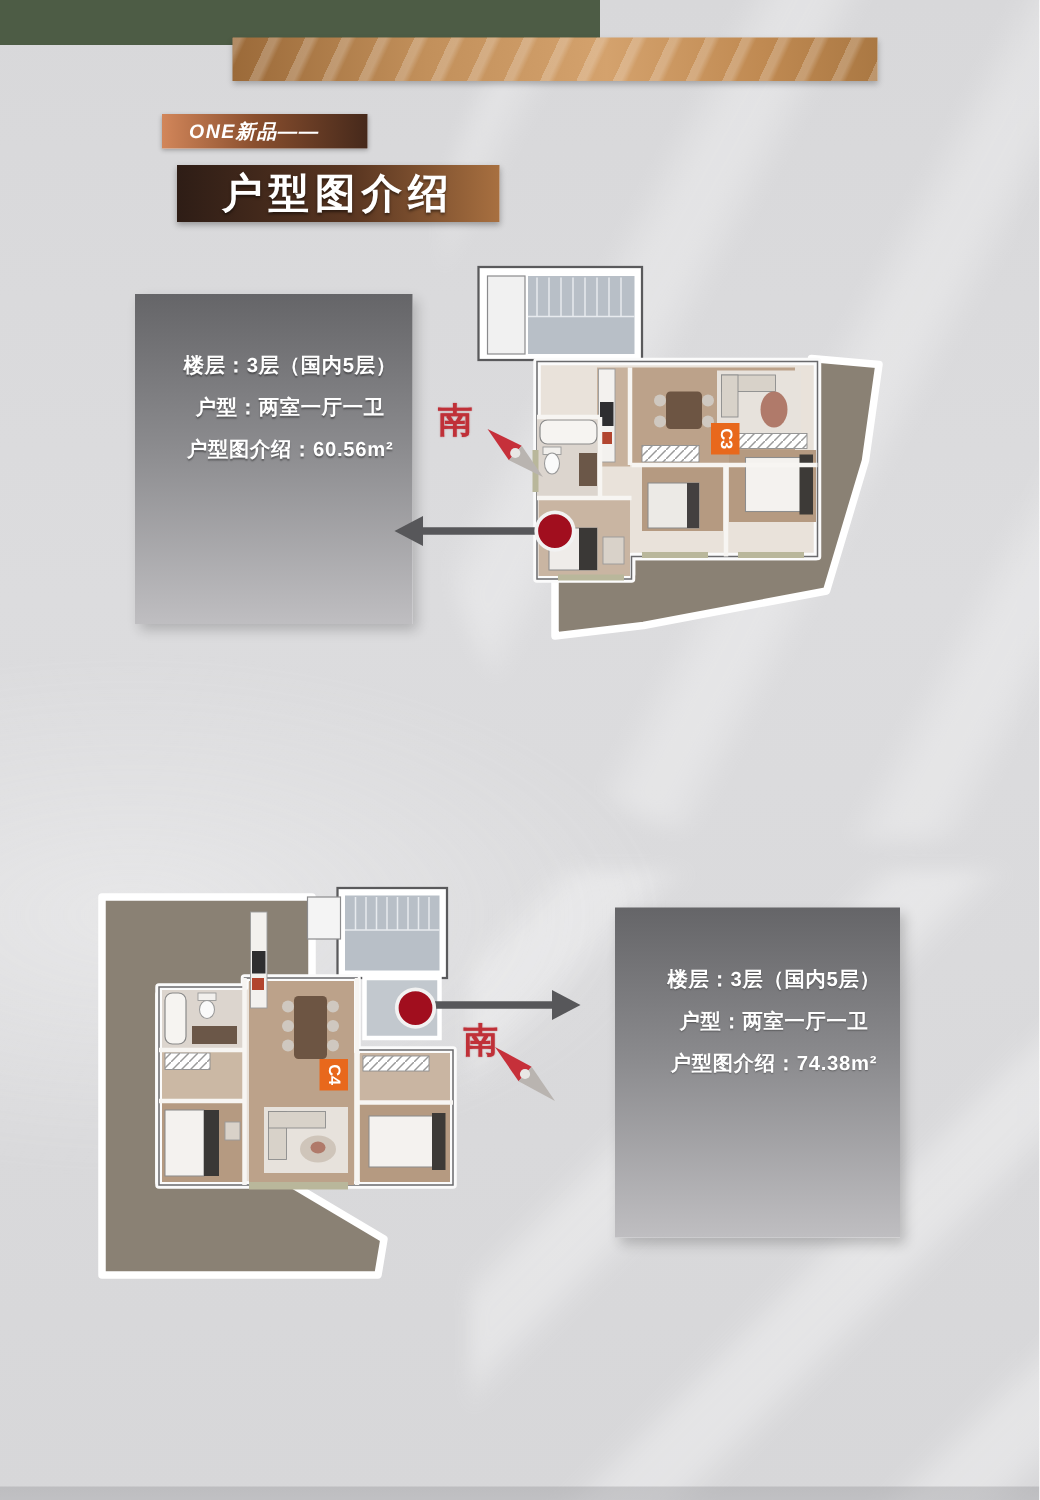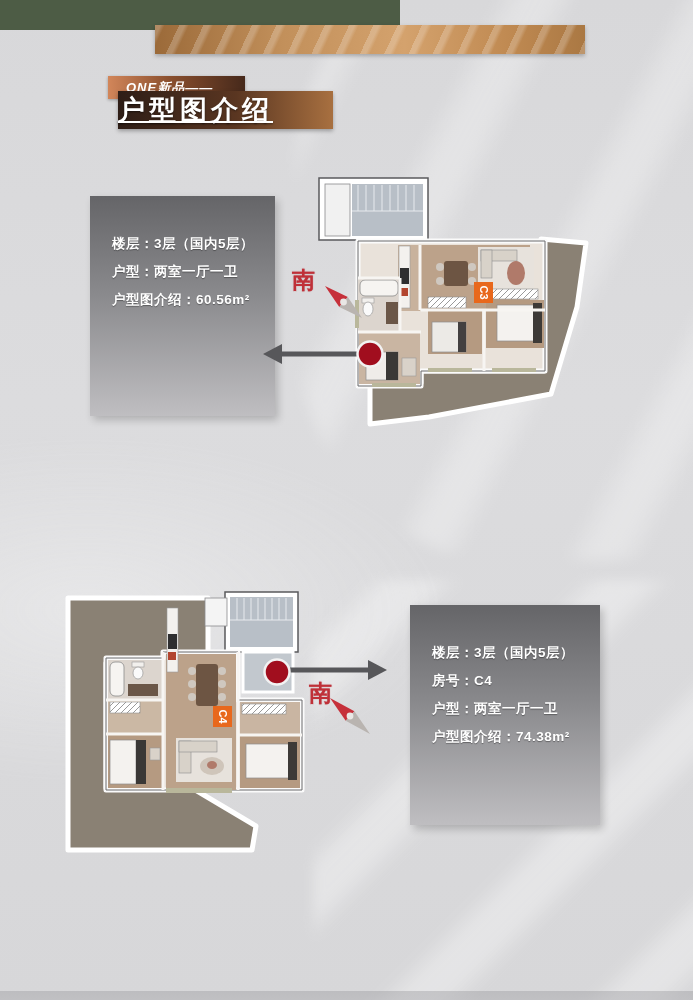--- a/index.html
+++ b/index.html
@@ -23,31 +23,31 @@
   .green-bar{position:absolute;left:0;top:0;width:400px;height:30px;background:#4d5c45;}
   .copper-bar{position:absolute;left:155px;top:25px;width:430px;height:29px;
     background:linear-gradient(90deg,#9b6a39 0%,#c2905b 30%,#d4a26d 58%,#c08a52 82%,#aa7843 100%);
     box-shadow:0 2px 4px rgba(0,0,0,.25);}
   .copper-bar:after{content:"";position:absolute;inset:0;
     background:repeating-linear-gradient(115deg,rgba(255,255,255,.22) 0 5px,rgba(255,255,255,0) 9px 22px);}
   .eyebrow{position:absolute;left:62px;top:76px;width:137px;height:23px;
     background:linear-gradient(90deg,#d2865a 0%,#8a4f2e 45%,#46291b 100%);
     color:#fff;font-style:italic;font-weight:bold;font-size:13px;line-height:23px;
     padding-left:18px;letter-spacing:1px;box-shadow:0 1px 3px rgba(0,0,0,.3);margin-left:46px;}
-  .main-title{position:absolute;left:118px;top:91px;width:215px;height:38px;
+  .main-title{position:absolute;left:118px;top:110px;width:215px;height:38px;
     background:linear-gradient(90deg,#2e1d16 0%,#5a3621 55%,#a87040 100%);
-    color:#fff;font-weight:bold;font-size:27px;line-height:38px;
-    letter-spacing:4px;text-shadow:0 1px 2px rgba(0,0,0,.5);box-shadow:0 2px 4px rgba(0,0,0,.3);text-decoration:underline;}
+    color:#fff;font-weight:bold;font-size:27px;line-height:38px;text-align:center;
+    letter-spacing:4px;text-shadow:0 1px 2px rgba(0,0,0,.5);box-shadow:0 2px 4px rgba(0,0,0,.3);}
   
   .card{position:absolute;width:185px;height:220px;
     background:linear-gradient(180deg,#656568 0%,#8a8a8d 45%,#bfbec1 100%);
     box-shadow:3px 4px 8px rgba(0,0,0,.2);color:#fff;}
   .card-c3{left:90px;top:196px;}
   .card-c4{left:410px;top:605px;width:190px;}
-  .card .rows{padding:34px 0 0 22px;}
+  .card .rows{padding:34px 0 0 22px;text-align:center;}
   .card .row{font-size:13.5px;font-weight:bold;line-height:28px;white-space:nowrap;
     letter-spacing:.5px;text-shadow:0 1px 1px rgba(0,0,0,.35);}
   
   .stamp{position:absolute;color:#c03038;font-weight:bold;font-size:23px;line-height:1;
     text-shadow:0 0 1px rgba(160,20,30,.6);}
   .stamp-c3{left:292px;top:269px;}
   .stamp-c4{left:309px;top:682px;}
   .plan{position:absolute;}
   .overlay{position:absolute;left:0;top:0;width:693px;height:1000px;pointer-events:none;}
 </style>
@@ -69,21 +69,20 @@
     <div class="rows">
       <div class="row">楼层：3层（国内5层）</div>
       <div class="row">户型：两室一厅一卫</div>
       <div class="row">户型图介绍：60.56m²</div>
     </div>
   </div>
 
   <div class="card card-c4">
     <div class="rows">
       <div class="row">楼层：3层（国内5层）</div>
-      <div class="row">房号：C4</div>
       <div class="row">户型：两室一厅一卫</div>
       <div class="row">户型图介绍：74.38m²</div>
     </div>
   </div>
 
   <svg class="plan" style="left:300px;top:168px;" width="292" height="292" viewBox="300 168 292 292">
     <defs>
       <pattern id="hatchA" patternUnits="userSpaceOnUse" width="6" height="6">
         <path d="M0,6 L6,0" stroke="#9a9a9a" stroke-width="1"></path>
       </pattern>

